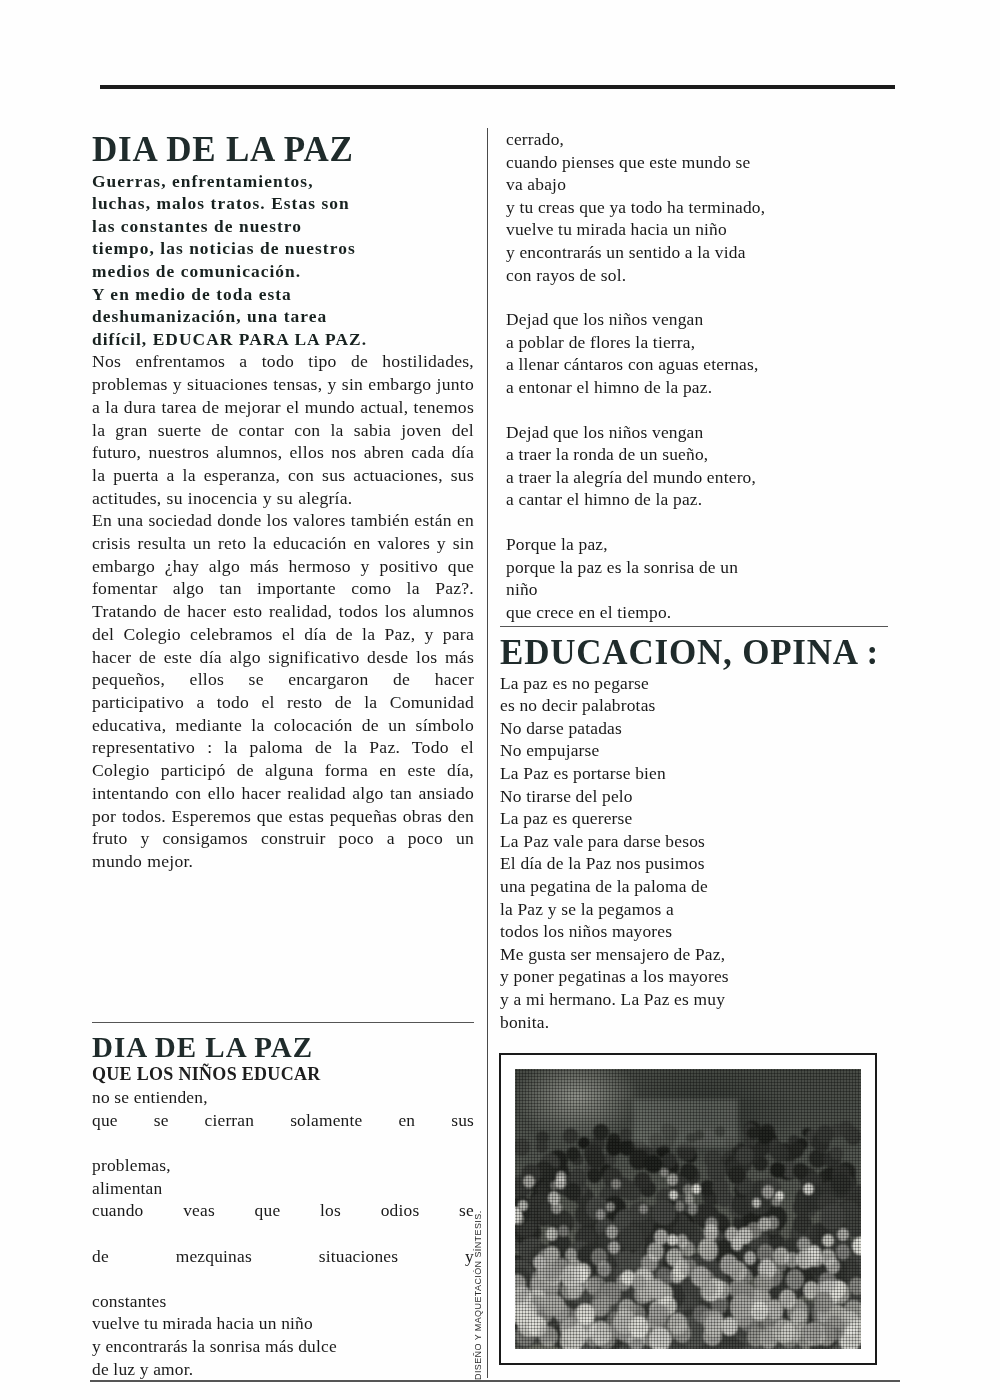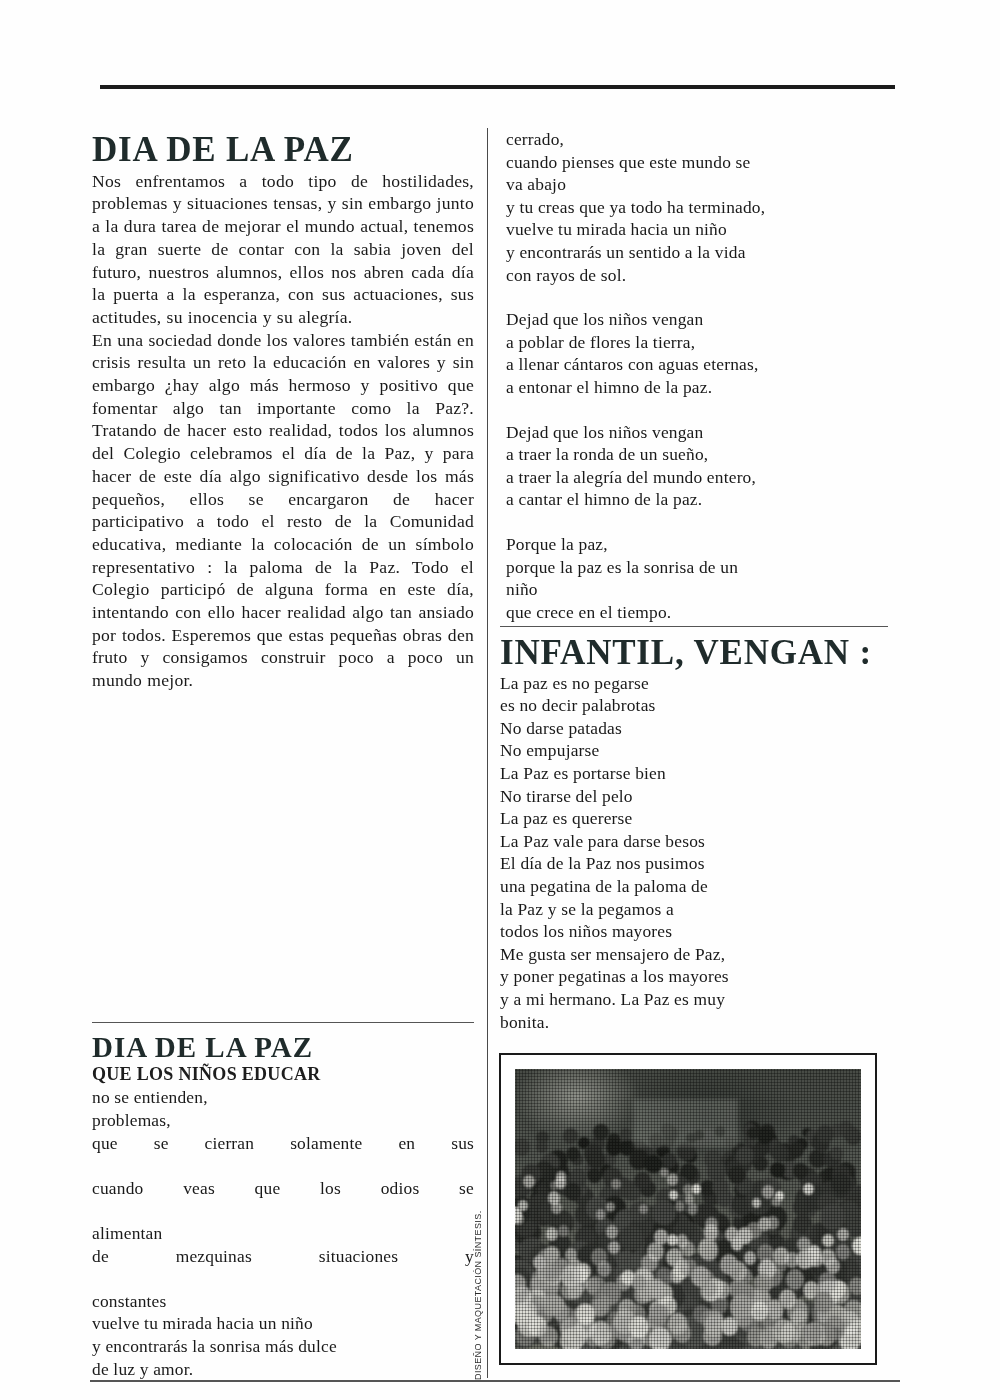--- a/index.html
+++ b/index.html
@@ -260,36 +260,44 @@
 <body>
 
 <div class="page">
 
   <div class="rule-main"></div>
 
   <div class="col-divider"></div>
 
   <div id="article-peace-main">
     <h1 class="headline">DIA DE LA PAZ</h1>
+    <div class="lede">Guerras, enfrentamientos,
+luchas, malos tratos. Estas son
+las constantes de nuestro
+tiempo, las noticias de nuestros
+medios de comunicación.
+Y en medio de toda esta
+deshumanización, una tarea
+difícil, EDUCAR PARA LA PAZ.</div>
     <div class="body-just">
       <p>Nos enfrentamos a todo tipo de hostilidades, problemas y situaciones tensas, y sin embargo junto a la dura tarea de mejorar el mundo actual, tenemos la gran suerte de contar con la sabia joven del futuro, nuestros alumnos, ellos nos abren cada día la puerta a la esperanza, con sus actuaciones, sus actitudes, su inocencia y su alegría.</p>
       <p>En una sociedad donde los valores también están en crisis resulta un reto la educación en valores y sin embargo ¿hay algo más hermoso y positivo que fomentar algo tan importante como la Paz?. Tratando de hacer esto realidad, todos los alumnos del Colegio celebramos el día de la Paz, y para hacer de este día algo significativo desde los más pequeños, ellos se encargaron de hacer participativo a todo el resto de la Comunidad educativa, mediante la colocación de un símbolo representativo : la paloma de la Paz. Todo el Colegio participó de alguna forma en este día, intentando con ello hacer realidad algo tan ansiado por todos. Esperemos que estas pequeñas obras den fruto y consigamos construir poco a poco un mundo mejor.</p>
     </div>
   </div>
 
   <div id="article-peace-poem">
     <div class="rule-thin" style="margin:0 0 10px 0;"></div>
     <h2 class="headline headline-sm">DIA DE LA PAZ</h2>
     <div class="subhead">QUE LOS NIÑOS EDUCAR</div>
     <div class="poem-justish" id="poem-left">
         <span class="poem-line"> no se entienden,</span>
+        <span class="poem-line stretch">que se cierran solamente en sus</span>
         <span class="poem-line">problemas,</span>
-        <span class="poem-line stretch">que se cierran solamente en sus</span>
+        <span class="poem-line">alimentan</span>
         <span class="poem-line stretch">cuando veas que los odios se</span>
-        <span class="poem-line">alimentan</span>
         <span class="poem-line stretch">de mezquinas situaciones y</span>
         <span class="poem-line">constantes</span>
         <span class="poem-line">vuelve tu mirada hacia un niño</span>
         <span class="poem-line">y encontrarás la sonrisa más dulce</span>
         <span class="poem-line">de luz y amor.</span>
       </div>
   </div>
 
   <div id="poem-continuation">
     <div class="poem poem-stanza">cerrado,
@@ -308,21 +316,21 @@
 a traer la alegría del mundo entero,
 a cantar el himno de la paz.</div>
     <div class="poem poem-stanza">Porque la paz,
 porque la paz es la sonrisa de un
 niño
 que crece en el tiempo.</div>
   </div>
 
   <div id="article-education">
     <div class="rule-thin" style="margin:0 0 8px 0; width:388px;"></div>
-    <h2 class="headline" style="margin-bottom:1px;">INFANTIL, VENGAN :</h2>
+    <h2 class="headline" style="margin-bottom:1px;">EDUCACION, OPINA :</h2>
     <div class="opinion">La paz es no pegarse
 es no decir palabrotas
 No darse patadas
 No empujarse
 La Paz es portarse bien
 No tirarse del pelo
 La paz es quererse
 La Paz vale para darse besos
 El día de la Paz nos pusimos
 una pegatina de la paloma de

